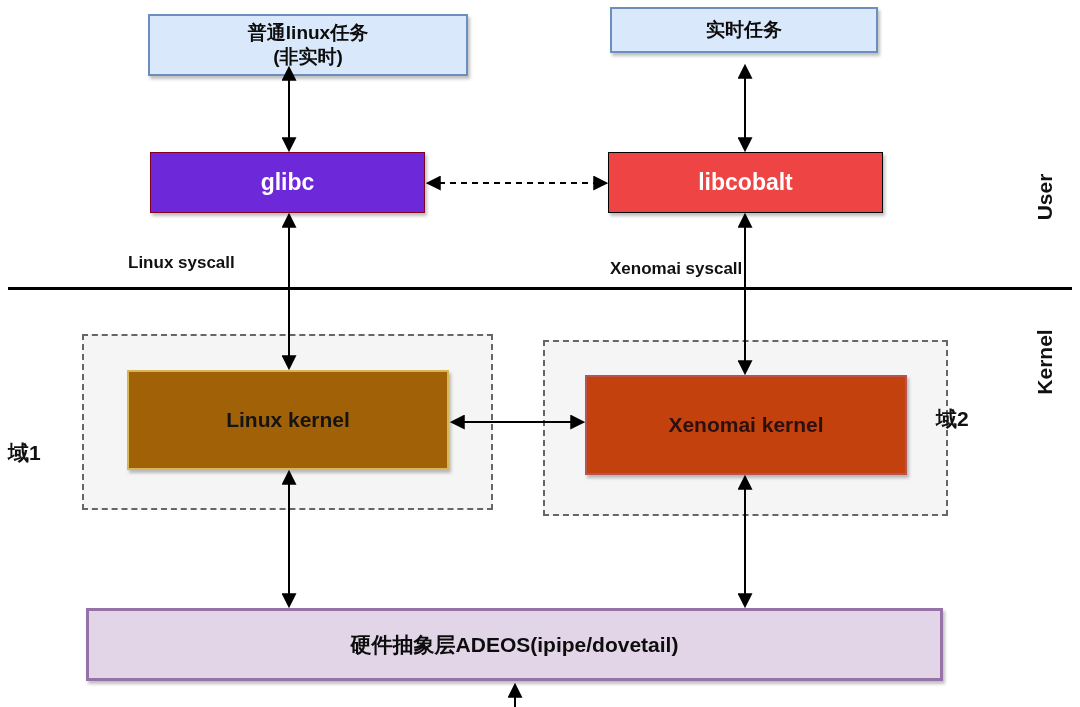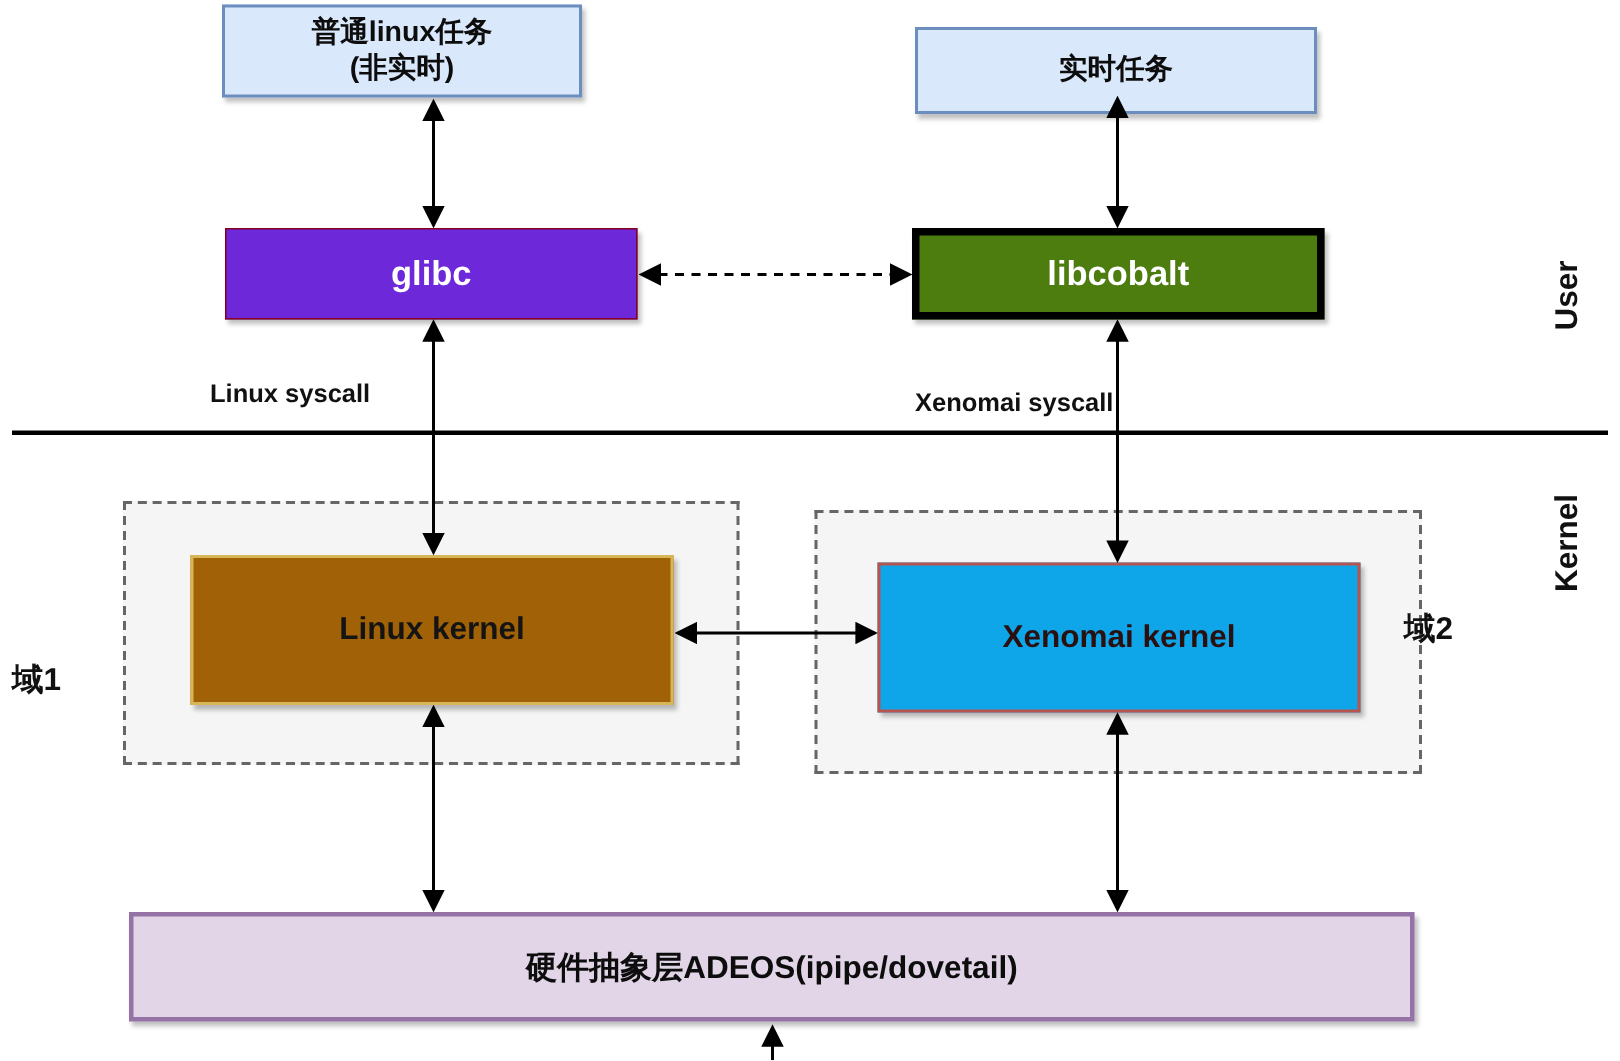--- a/index.html
+++ b/index.html
@@ -23,63 +23,63 @@
     font-weight: bold;
     box-shadow: 2px 3px 3px rgba(0,0,0,0.25);
   }
   .task-box {
     background: #dae8fc;
     border: 2px solid #6c8ebf;
     font-size: 19px;
     line-height: 1.25;
     color: #0d0d0d;
   }
-  .normal-task { left: 148px; top: 3px;  width: 240px; height: 62px; }
-  .rt-task     { left: 610px; top: 18px;  width: 268px; height: 58px; }
+  .normal-task { left: 148px; top: 14px;  width: 320px; height: 62px; }
+  .rt-task     { left: 610px; top: 7px;  width: 268px; height: 46px; }
   .glibc-box {
     left: 150px; top: 152px; width: 275px; height: 61px;
     background: #6d28d9; border: 1px solid #83001f;
     color: #ffffff; font-size: 23px;
   }
   .libcobalt-box {
     left: 608px; top: 152px; width: 275px; height: 61px;
-    background: #4d7c0f; border: 5px solid #000000;
+    background: #ef4444; border: 1px solid #000000;
     color: #ffffff; font-size: 23px;
   }
   .domain-box {
     position: absolute;
     box-sizing: border-box;
     background: #f5f5f5;
     border: 2px dashed #666666;
   }
   .domain1 { left: 82px;  top: 334px; width: 411px; height: 176px; }
   .domain2 { left: 543px; top: 340px; width: 405px; height: 176px; }
   .linux-kernel-box {
     left: 127px; top: 370px; width: 322px; height: 100px;
     background: #a16207; border: 2px solid #d6b656;
     font-size: 21px; color: #141414;
   }
   .xenomai-kernel-box {
     left: 585px; top: 375px; width: 322px; height: 100px;
-    background: #0ea5e9; border: 2px solid #b85450;
+    background: #c2410c; border: 2px solid #b85450;
     font-size: 21px; color: #2b1010;
   }
   .adeos-box {
     left: 86px; top: 608px; width: 857px; height: 73px;
     background: #e1d5e7; border: 3px solid #9673a6;
     font-size: 21px; color: #0d0d0d;
   }
   .float-label {
     position: absolute;
     font-weight: bold;
     font-size: 17px;
     color: #111111;
     white-space: nowrap;
   }
-  .linux-syscall   { left: 140px; top: 253px; text-align: right; }
+  .linux-syscall   { left: 128px; top: 253px; text-align: right; }
   .xenomai-syscall { left: 582px; top: 259px; margin-left: 28px; }
   .domain-label { font-size: 21px; }
   .domain1-label { left: 8px;   top: 402px; margin-top: 37px; }
   .domain2-label { left: 936px; top: 405px; }
   .vlabel {
     position: absolute;
     font-weight: bold;
     font-size: 21px;
     color: #111111;
     white-space: nowrap;

